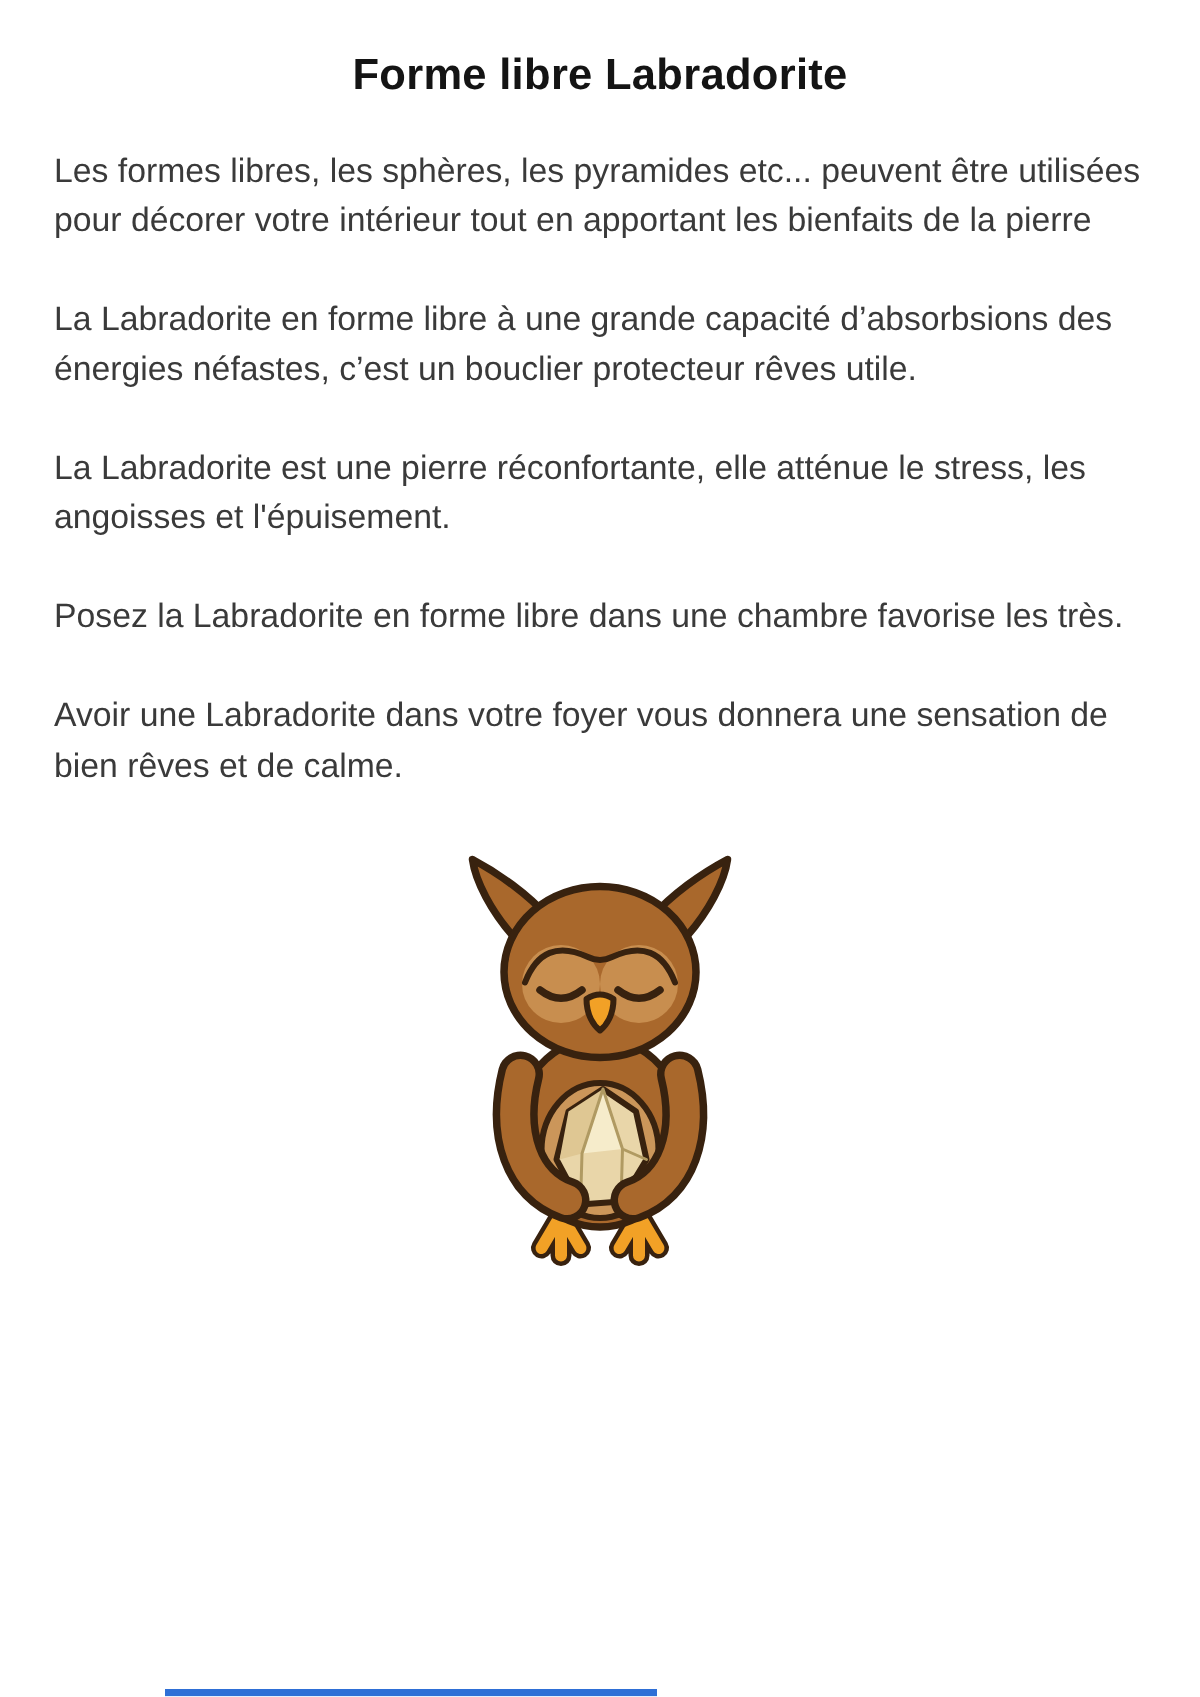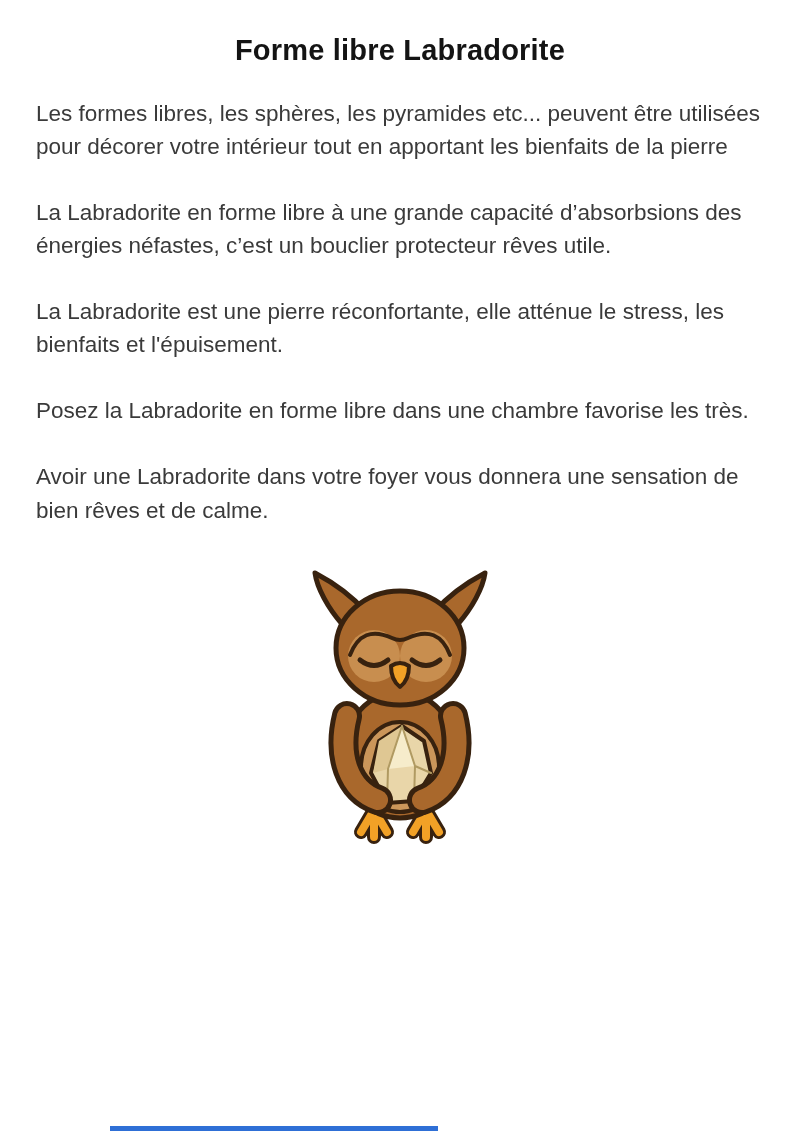--- a/index.html
+++ b/index.html
@@ -58,21 +58,21 @@
 </head>
 <body>
 
 <div class="page">
 
   <h1 class="title">Forme libre Labradorite</h1>
 
   <div class="content">
     <p>Les formes libres, les sphères, les pyramides etc... peuvent être utilisées pour décorer votre intérieur tout en apportant les bienfaits de la pierre</p>
     <p>La Labradorite en forme libre à une grande capacité d’absorbsions des énergies néfastes, c’est un bouclier protecteur rêves utile.</p>
-    <p>La Labradorite est une pierre réconfortante, elle atténue le stress, les bienfaits et l'épuisement.</p>
+    <p>La Labradorite est une pierre réconfortante, elle atténue le stress, les angoisses et l'épuisement.</p>
     <p>Posez la Labradorite en forme libre dans une chambre favorise les très.</p>
     <p>Avoir une Labradorite dans votre foyer vous donnera une sensation de bien rêves et de calme.</p>
   </div>
 
   <div class="owl-wrap">
     <svg width="220" height="300" viewBox="0 0 220 300" xmlns="http://www.w3.org/2000/svg">
       <g stroke-linejoin="round" stroke-linecap="round">
 
         <path class="f-body" stroke-width="5" d="M 52 64 C 38 48 27 28 25 13 C 42 22 62 36 76 52 C 68 56 59 60 52 64 Z"></path>
         <path class="f-body" stroke-width="5" d="M 168 64 C 182 48 193 28 195 13 C 178 22 158 36 144 52 C 152 56 161 60 168 64 Z"></path>

